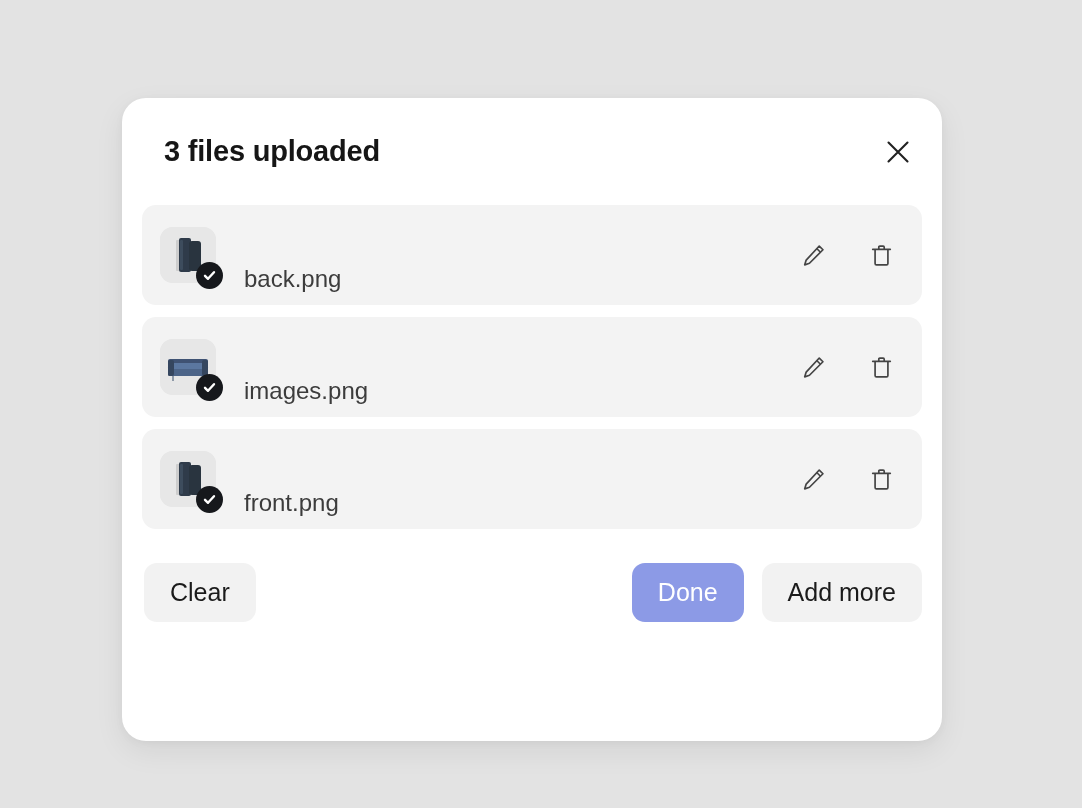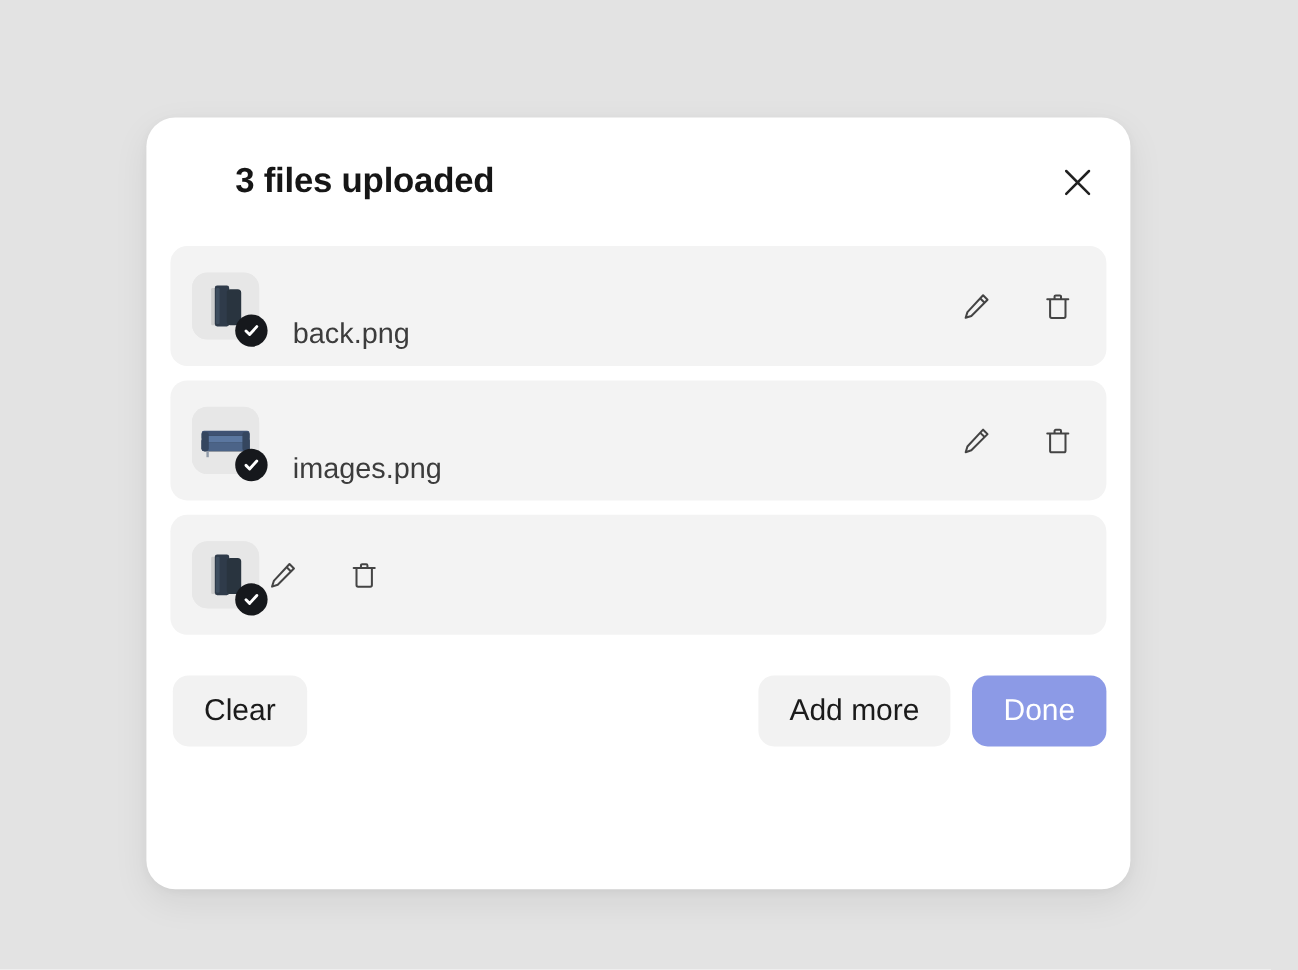--- a/index.html
+++ b/index.html
@@ -36,21 +36,20 @@
 
   
   .dialog-header {
     position: relative;
     height: 107px;
     display: flex;
     align-items: center;
     justify-content: space-between;
     padding: 0 22px 0 42px;
     box-sizing: border-box;
-    margin-left: 32px;
   }
   .dialog-title {
     font-size: 29px;
     font-weight: bold;
     color: #161616;
     letter-spacing: -0.2px;
     line-height: 1;
   }
   .close-btn {
     width: 44px;
@@ -304,20 +303,21 @@
               <rect x="29" y="14" width="12" height="30" rx="3" fill="#29343f"></rect>
               <rect x="20" y="13" width="3" height="30" rx="1" fill="#3d4c5d"></rect>
             </svg>
           </div>
           <div class="check-badge">
             <svg width="15" height="15" viewBox="0 0 15 15" fill="none">
               <path d="M3 7.8 L6 10.8 L12 4.2" stroke="#ffffff" stroke-width="2.4" stroke-linecap="round" stroke-linejoin="round"></path>
             </svg>
           </div>
         </div>
+        <div class="file-name">front.png</div>
         <div class="row-actions">
           <button class="icon-btn">
             <span>
               <svg width="27" height="27" viewBox="0 0 24 24" fill="none">
                 <path d="M17.1 3.6 L20.4 6.9 L8.4 18.9 L4.2 20.3 L5.5 16.1 Z" stroke="#444444" stroke-width="1.5" stroke-linejoin="round"></path>
                 <path d="M14.9 5.8 L18.2 9.1" stroke="#444444" stroke-width="1.5"></path>
               </svg>
             </span>
           </button>
           <button class="icon-btn">
@@ -331,19 +331,19 @@
           </button>
         </div>
       </div>
 
     </div>
 
 
     <div class="dialog-footer">
       <button class="btn btn-secondary">Clear</button>
       <div class="footer-right">
+        <button class="btn btn-primary">Done</button>
         <button class="btn btn-secondary">Add more</button>
-        <button class="btn btn-primary">Done</button>
       </div>
     </div>
 
   </div>
 </div>
 
 </body></html>

